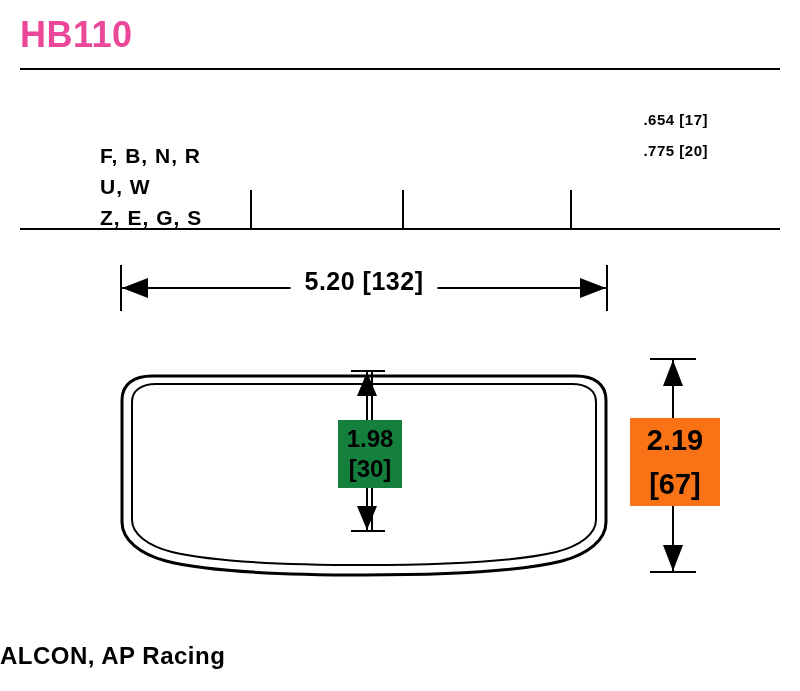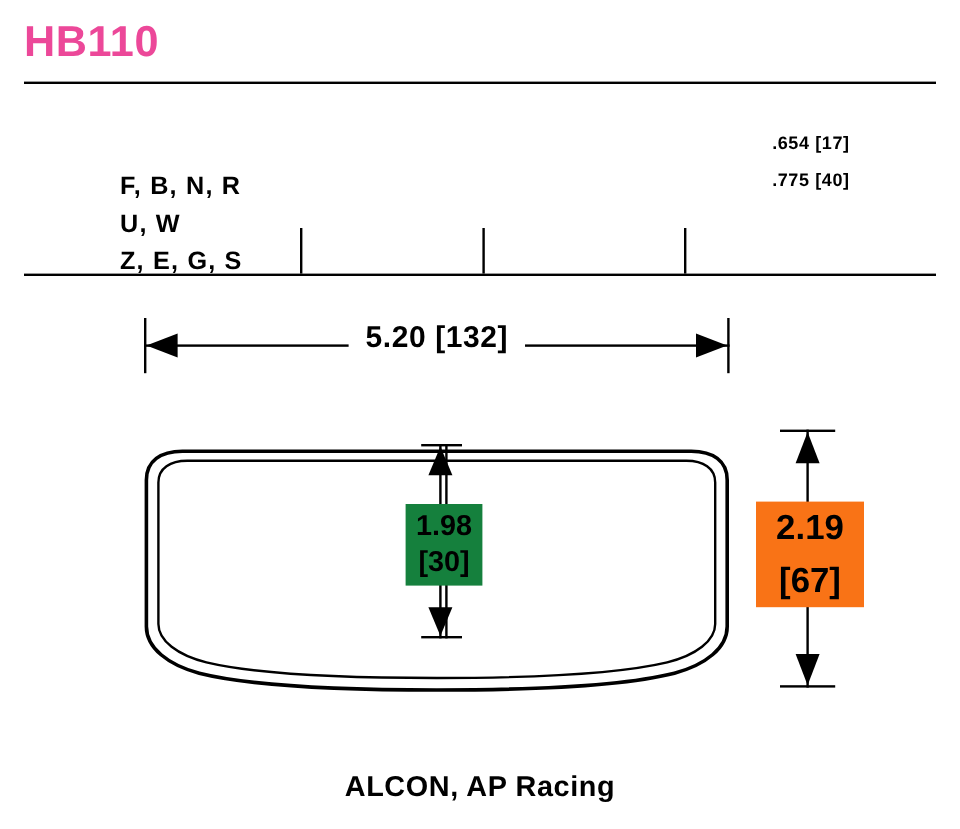--- a/index.html
+++ b/index.html
@@ -230,21 +230,21 @@
     font-weight: bold;
     line-height: 44px;
     background: #f97316;
   }
 
   #brand {
     position: absolute;
     left: 0;
     right: 0;
     top: 642px;
-    text-align: center;
+    text-align: left;
     font-size: 24px;
     font-weight: bold;
     letter-spacing: 0.5px;
   }
 </style>
 </head>
 <body>
 
 <div id="page">
 
@@ -253,21 +253,21 @@
   <div class="hrule" id="rule-top"></div>
 
   <div class="compound-list">
     <div>F, B, N, R</div>
     <div>U, W</div>
     <div>Z, E, G, S</div>
   </div>
 
   <div class="thickness-list">
     <div>.654 [17]</div>
-    <div>.775 [40]</div>
+    <div>.775 [20]</div>
   </div>
 
   <div class="vdiv" id="vdiv-1"></div>
   <div class="vdiv" id="vdiv-2"></div>
   <div class="vdiv" id="vdiv-3"></div>
 
   <div class="hrule" id="rule-bottom"></div>
 
   <div id="width-dim">
     <div class="tick left"></div>

